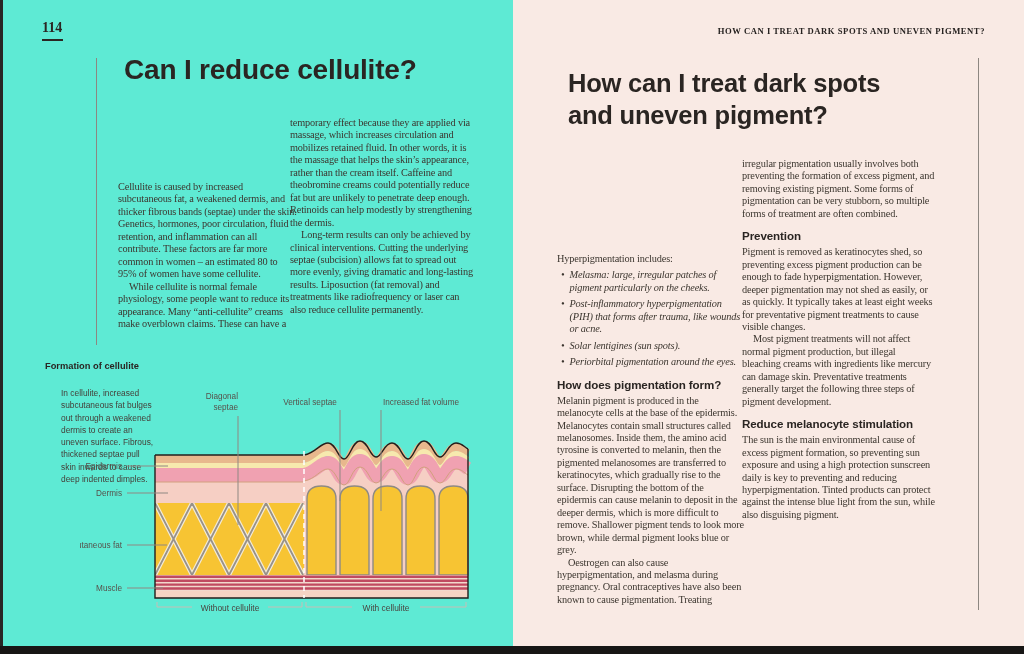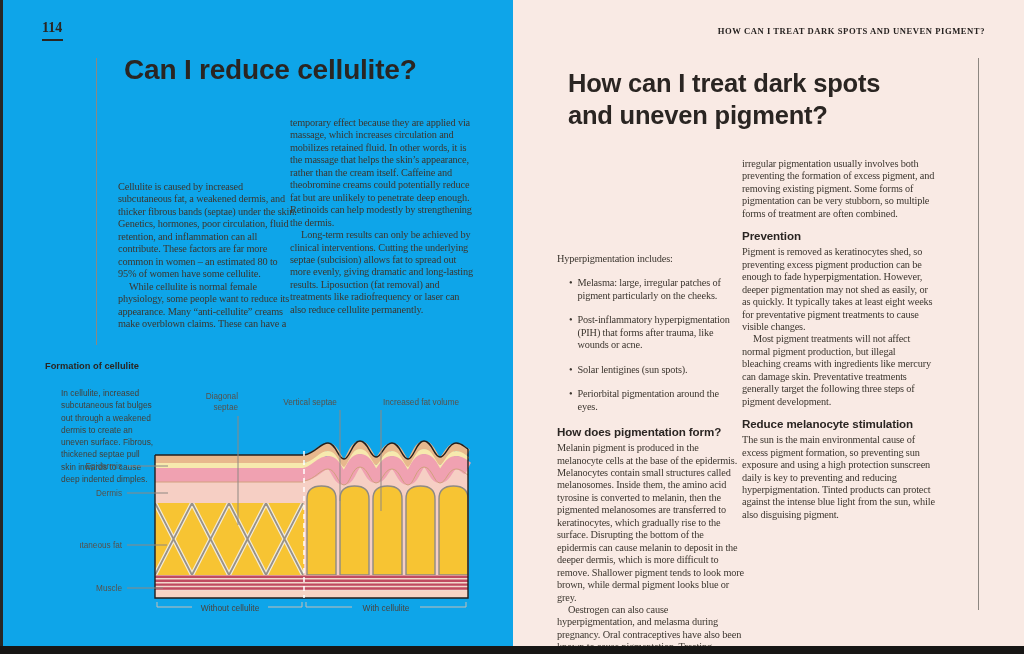--- a/index.html
+++ b/index.html
@@ -1,16 +1,16 @@
 <!DOCTYPE html>
 <html style="--page_right_bg: #f9eae4; --ink: #2a2522; --body_ink: #3c362f; --peach: #e8b88d; --pale_yellow: #f7e9ae; --pink_band: #f0a1b1; --light_pink: #f6cfc4; --yellow: #f7c433; --muscle_red: #c04a60; --muscle_light: #f2d8cc; --bottom_strip: #171615;"><head>
 <meta charset="utf-8">
 <style>
   html,body{margin:0;padding:0;background:#ffffff;font-family:"Liberation Sans",sans-serif;}
-  .spread{position:relative;width:1024px;height:654px;overflow:hidden;background:#0ea5e9;}
+  .spread{position:relative;width:1024px;height:654px;overflow:hidden;background:#5eead4;}
   .abs{position:absolute;}
   .page-right-bg{left:513px;top:0;width:511px;height:654px;background:var(--page_right_bg,#f9eae4);}
   .edge-left{left:0;top:0;width:3px;height:654px;background:#282725;}
   .edge-bottom{left:0;top:646px;width:1024px;height:8px;background:var(--bottom_strip,#171615);}
   .pagenum{left:42px;top:20px;font:700 14px "Liberation Serif",serif;color:#2b2622;}
   .pagenum-rule{left:42px;top:39px;width:21px;height:2px;background:#2b2622;}
   .vrule{width:1px;background:#8d8781;}
   .vrule-left{left:96px;top:58px;height:287px;}
   .vrule-right{left:978px;top:58px;height:552px;}
   .runhead{right:39px;top:26px;font:700 8.6px "Liberation Serif",serif;letter-spacing:.55px;color:#262220;}
@@ -22,21 +22,21 @@
   .intro-right{left:557px;top:136px;width:184px;}
   .serifcol{font-family:"Liberation Serif",serif;font-size:10.3px;line-height:1.21;color:#3c362f;letter-spacing:-.15px;}
   .lcol1{left:118px;top:181px;width:180px;}
   .lcol2{left:290px;top:117px;width:184px;}
   .rcol1{left:557px;top:253px;width:188px;}
   .rcol2{left:742px;top:138px;width:194px;margin-top:20px;}
   .p{margin:0;}
   .p-ind{text-indent:11px;}
   .subhead{font-family:"Liberation Sans",sans-serif;font-weight:700;font-size:11.6px;letter-spacing:-.1px;color:#2a2522;margin:9px 0 3px 0;}
   ul.blist{margin:0;padding:0;list-style:none;}
-  ul.blist li{display:flex;gap:5px;margin:12px;}
+  ul.blist li{display:flex;gap:5px;margin:4px;font-style:italic;}
   ul.blist li::before{content:"•";flex:0 0 auto;}
   .caption{left:45px;top:361px;width:126px;}
   .cap-t{font-weight:700;font-size:9.3px;color:#2a2522;margin:0 0 3px 0;}
   .cap-b{font-size:8.4px;line-height:1.46;color:#45403a;margin:16px;}
   .diagram-svg{left:80px;top:385px;}
   svg text{font-family:"Liberation Sans",sans-serif;}
   .dlbl{font-size:8.2px;fill:#57514b;}
   .dlbl-bracket{font-size:8.4px;fill:#4a443f;}
   .f-peach{fill:var(--peach,#e8b88d);} .f-py{fill:var(--pale_yellow,#f7e9ae);}
   .f-pink{fill:var(--pink_band,#f0a1b1);} .f-lp{fill:var(--light_pink,#f6cfc4);}

